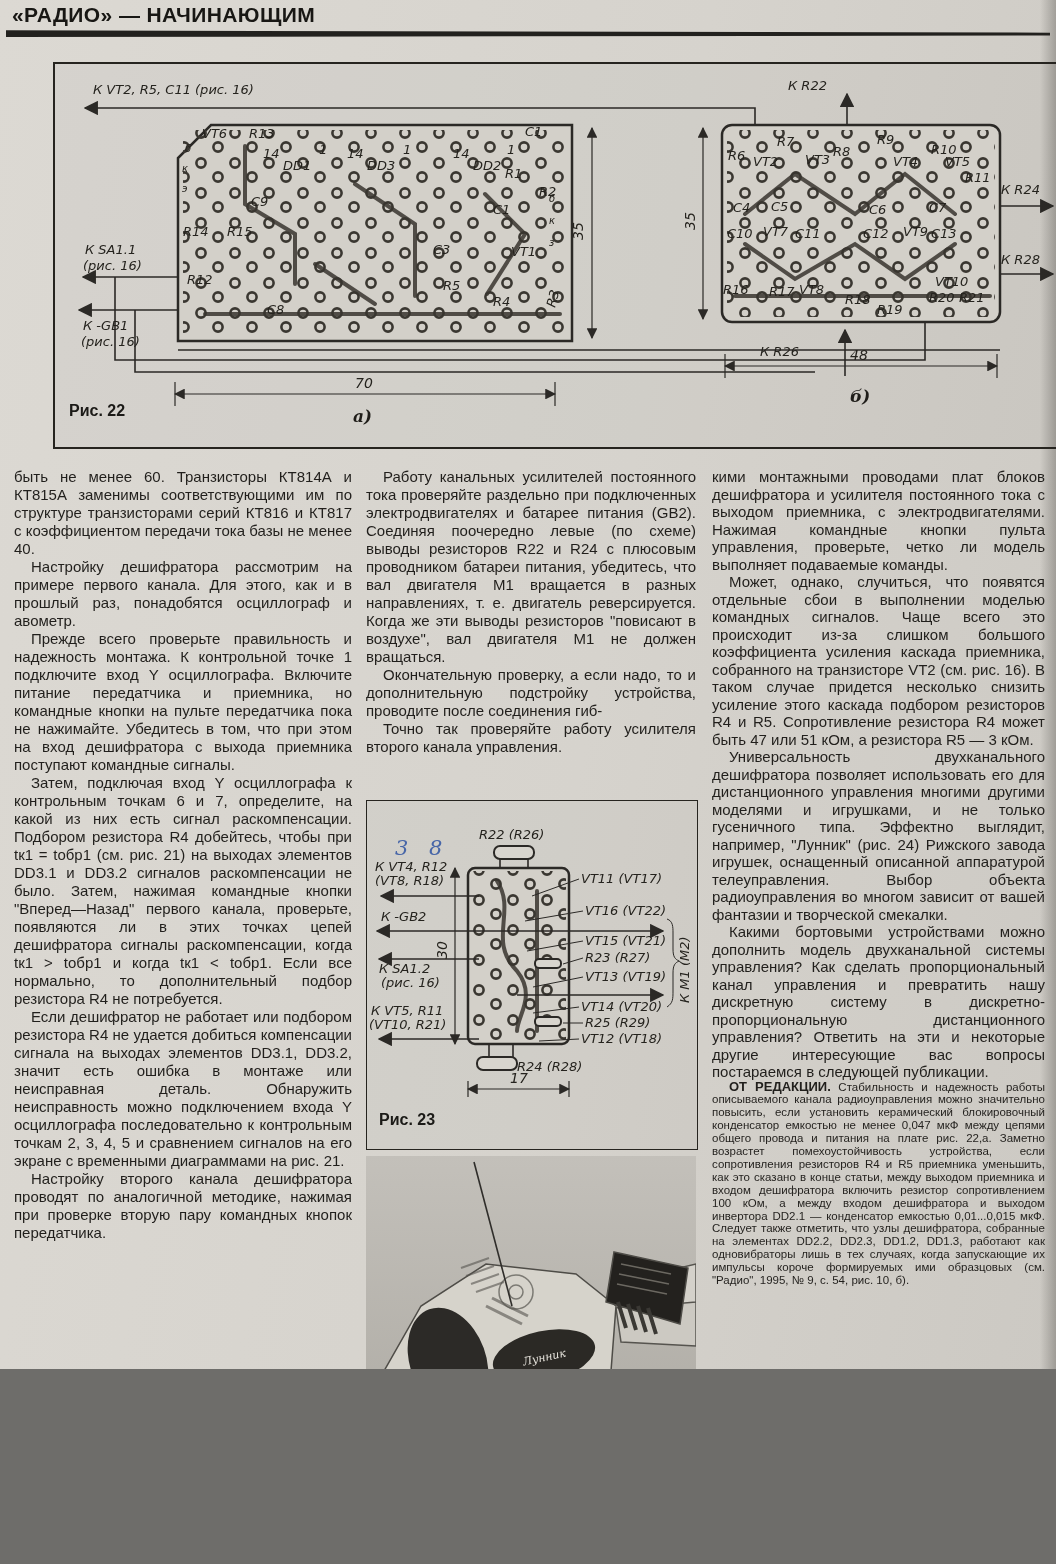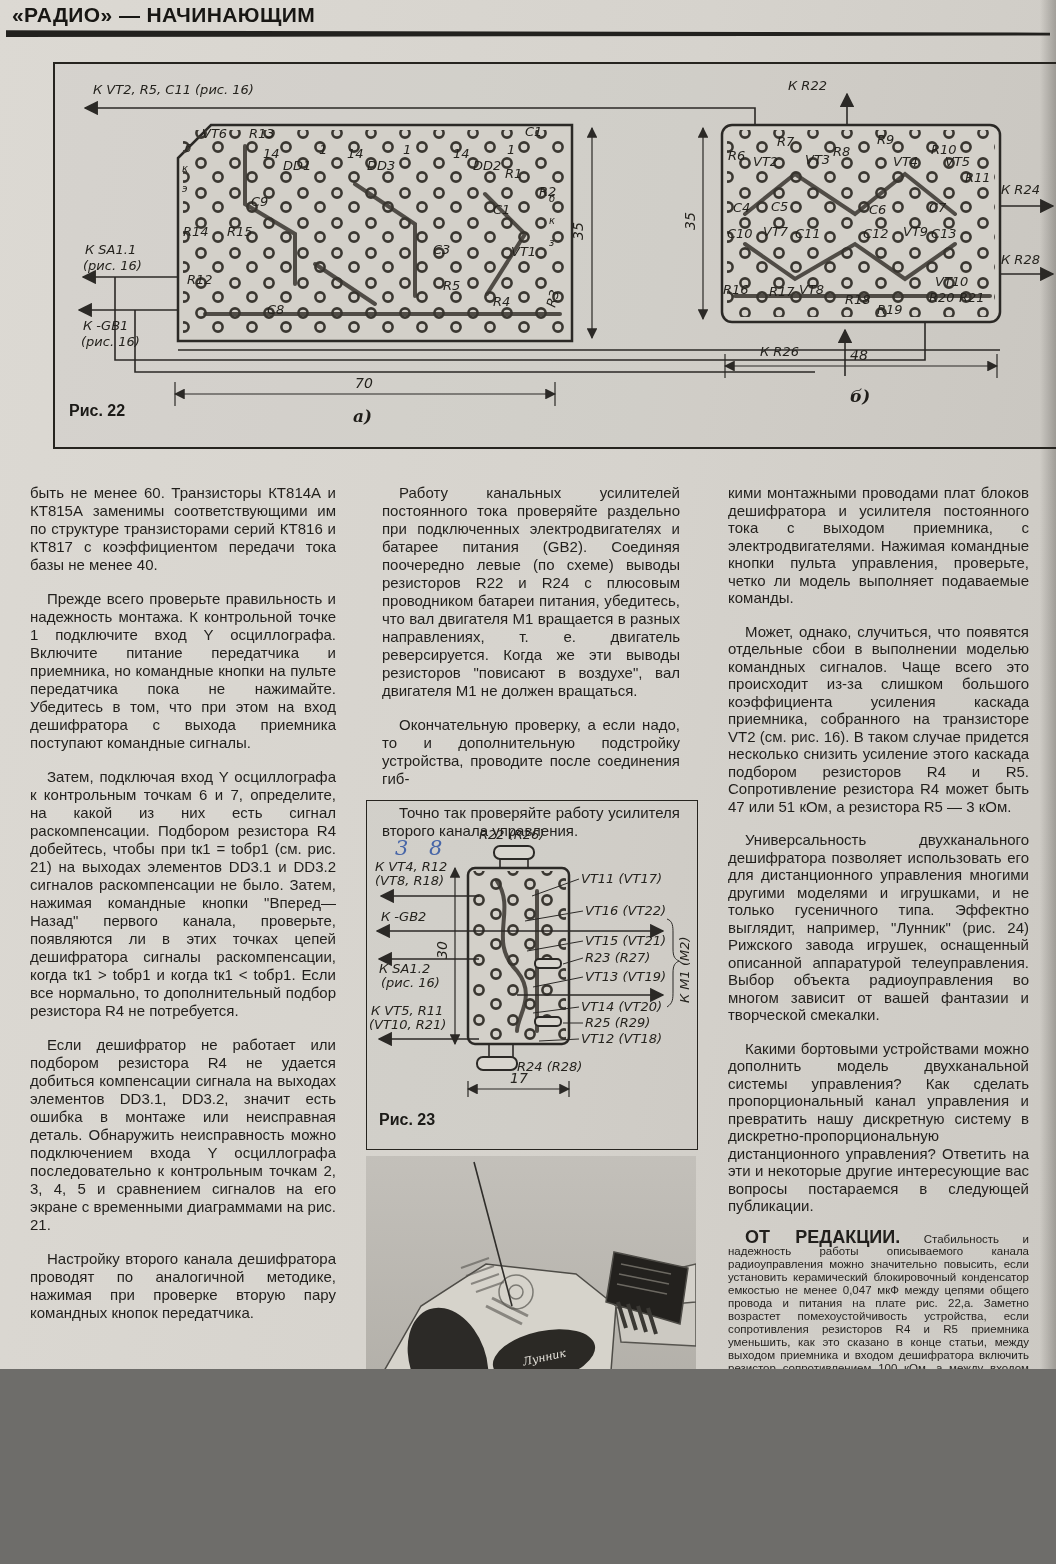--- a/index.html
+++ b/index.html
@@ -14,24 +14,24 @@
         clip-path:polygon(0 5%,100% 38%,100% 78%,0 100%);}
   .figbox{position:absolute;border:2px solid #26241f;background:rgba(20,18,14,.025);}
   #fig22box{left:25px;top:62px;width:1008px;height:383px;margin-left:28px;}
   #fig23box{left:366px;top:800px;width:330px;height:348px;border-width:1.5px;}
   #fig24box{left:366px;top:1156px;width:330px;height:340px;border:none;}
   svg{display:block;}
   .col{position:absolute;top:468px;font-size:15px;line-height:18px;text-align:justify;}
   #col1{left:14px;width:338px;}
   #col2{left:366px;width:330px;}
   #col3{left:712px;width:333px;line-height:17.5px;}
-  .col p{margin:16px;text-indent:17px;}
+  .col p{margin:0;text-indent:17px;}
   .col p.noind{text-indent:0;}
   .editorial{margin-top:10px;font-size:11.5px;line-height:12.9px;text-align:justify;text-indent:14px;}
-  .editorial b{font-size:18px;}
+  .editorial b{font-size:13px;}
   .fig24caption{position:absolute;left:380px;top:1572px;font-weight:bold;font-size:20px;color:#1b1a17;}
   .footer{position:absolute;left:12px;top:1502px;display:flex;align-items:baseline;gap:14px;}
   .footer .num{font-size:27px;font-weight:normal;color:#1b1a17;}
   .footer .mag{font-size:14px;color:#2a2824;}
   .hand-nine{position:absolute;left:966px;top:1492px;width:46px;height:58px;
         border:2.5px solid #4d5668;border-radius:50%;color:#454e60;
         font:italic 34px "DejaVu Serif",serif;display:flex;align-items:center;justify-content:center;
         transform:rotate(8deg);opacity:.85;}
   
   .board{fill:#d3d0c9;stroke:#2b2926;stroke-width:2.5;}
@@ -186,20 +186,21 @@
           <text x="822" y="250" class="t-lbl">R19</text>
           <text x="880" y="222" class="t-lbl">VT10</text>
           <text x="874" y="238" class="t-lbl">R20</text>
           <text x="904" y="238" class="t-lbl">R21</text>
         </g>
     </svg>
   </div>
 
   <div class="col" id="col1">
       <p class="noind">быть не менее 60. Транзисторы КТ814А и КТ815А заменимы соответствующими им по структуре транзисторами серий КТ816 и КТ817 с коэффициентом передачи тока базы не менее 40.</p>
+      <p>Настройку дешифратора рассмотрим на примере первого канала. Для этого, как и в прошлый раз, понадобятся осциллограф и авометр.</p>
       <p>Прежде всего проверьте правильность и надежность монтажа. К контрольной точке 1 подключите вход Y осциллографа. Включите питание передатчика и приемника, но командные кнопки на пульте передатчика пока не нажимайте. Убедитесь в том, что при этом на вход дешифратора с выхода приемника поступают командные сигналы.</p>
       <p>Затем, подключая вход Y осциллографа к контрольным точкам 6 и 7, определите, на какой из них есть сигнал раскомпенсации. Подбором резистора R4 добейтесь, чтобы при tк1 = tобр1 (см. рис. 21) на выходах элементов DD3.1 и DD3.2 сигналов раскомпенсации не было. Затем, нажимая командные кнопки "Вперед—Назад" первого канала, проверьте, появляются ли в этих точках цепей дешифратора сигналы раскомпенсации, когда tк1 &gt; tобр1 и когда tк1 &lt; tобр1. Если все нормально, то дополнительный подбор резистора R4 не потребуется.</p>
       <p>Если дешифратор не работает или подбором резистора R4 не удается добиться компенсации сигнала на выходах элементов DD3.1, DD3.2, значит есть ошибка в монтаже или неисправная деталь. Обнаружить неисправность можно подключением входа Y осциллографа последовательно к контрольным точкам 2, 3, 4, 5 и сравнением сигналов на его экране с временными диаграммами на рис. 21.</p>
       <p>Настройку второго канала дешифратора проводят по аналогичной методике, нажимая при проверке вторую пару командных кнопок передатчика.</p>
     </div>
   <div class="col" id="col2">
       <p>Работу канальных усилителей постоянного тока проверяйте раздельно при подключенных электродвигателях и батарее питания (GB2). Соединяя поочередно левые (по схеме) выводы резисторов R22 и R24 с плюсовым проводником батареи питания, убедитесь, что вал двигателя М1 вращается в разных направлениях, т. е. двигатель реверсируется. Когда же эти выводы резисторов "повисают в воздухе", вал двигателя М1 не должен вращаться.</p>
       <p>Окончательную проверку, а если надо, то и дополнительную подстройку устройства, проводите после соединения гиб-</p>
       <p>Точно так проверяйте работу усилителя второго канала управления.</p>
     </div>

